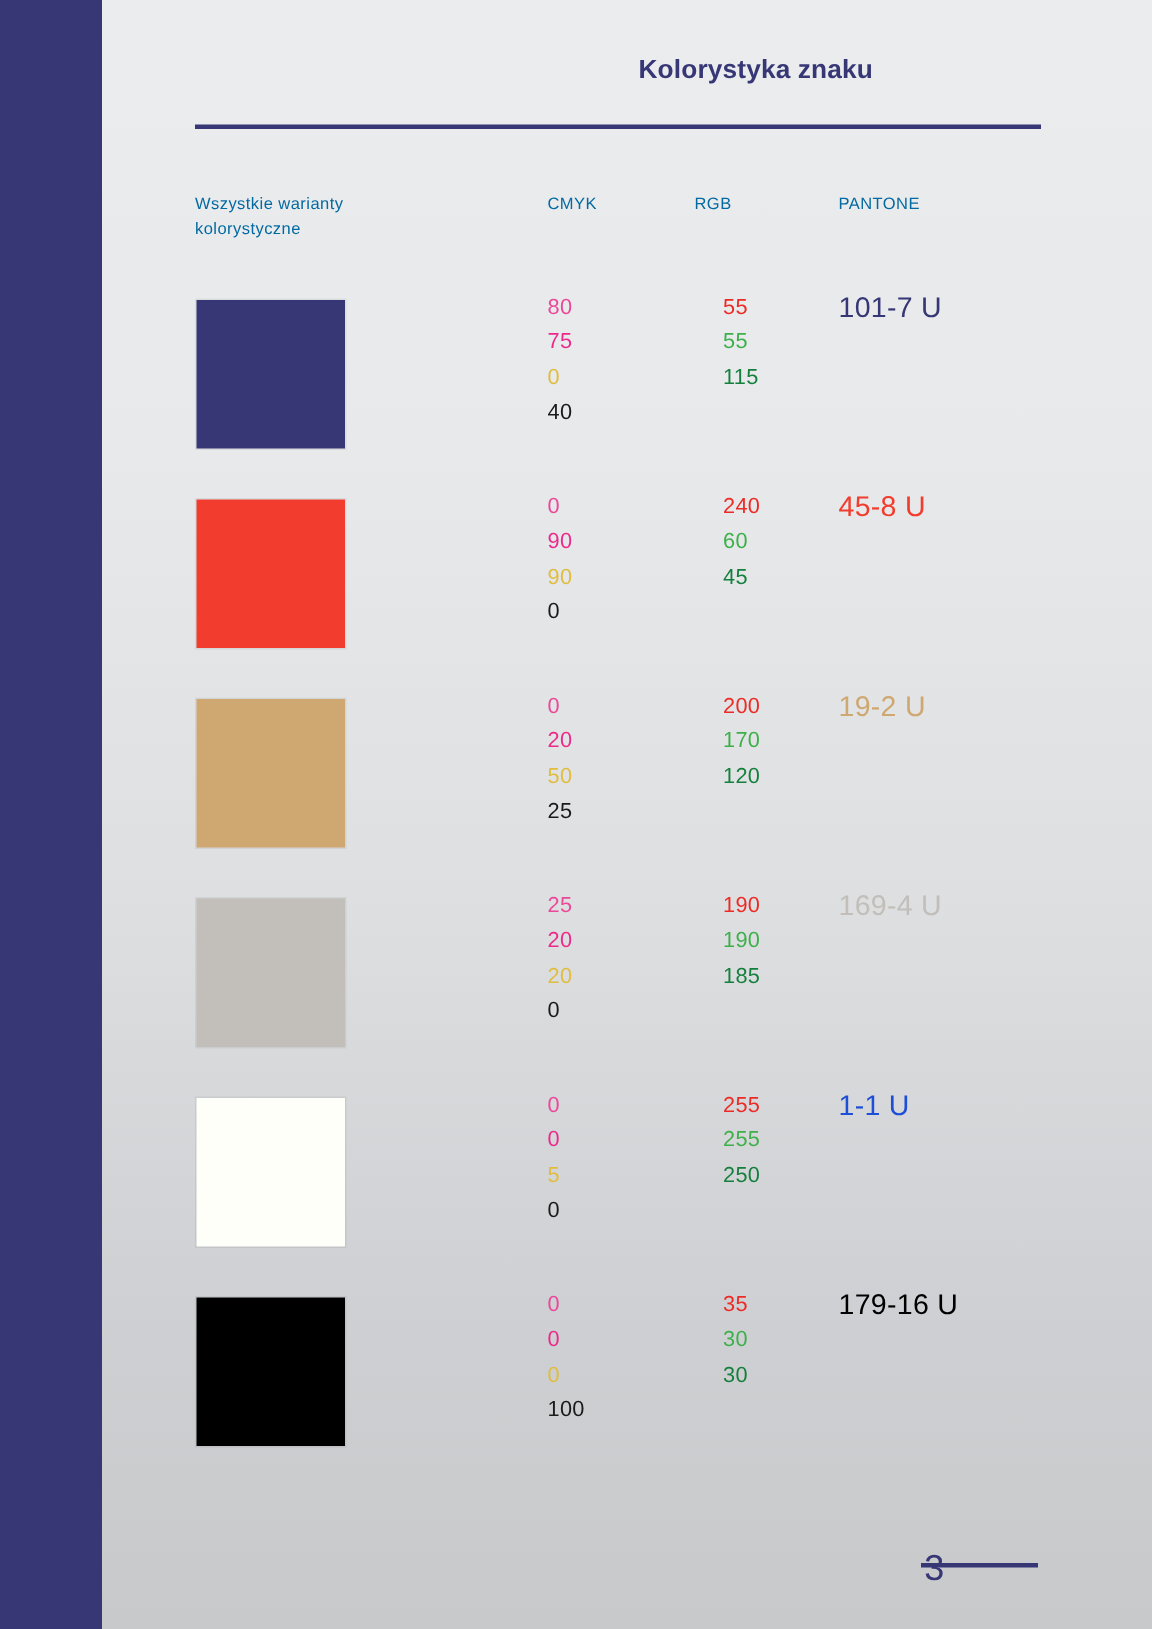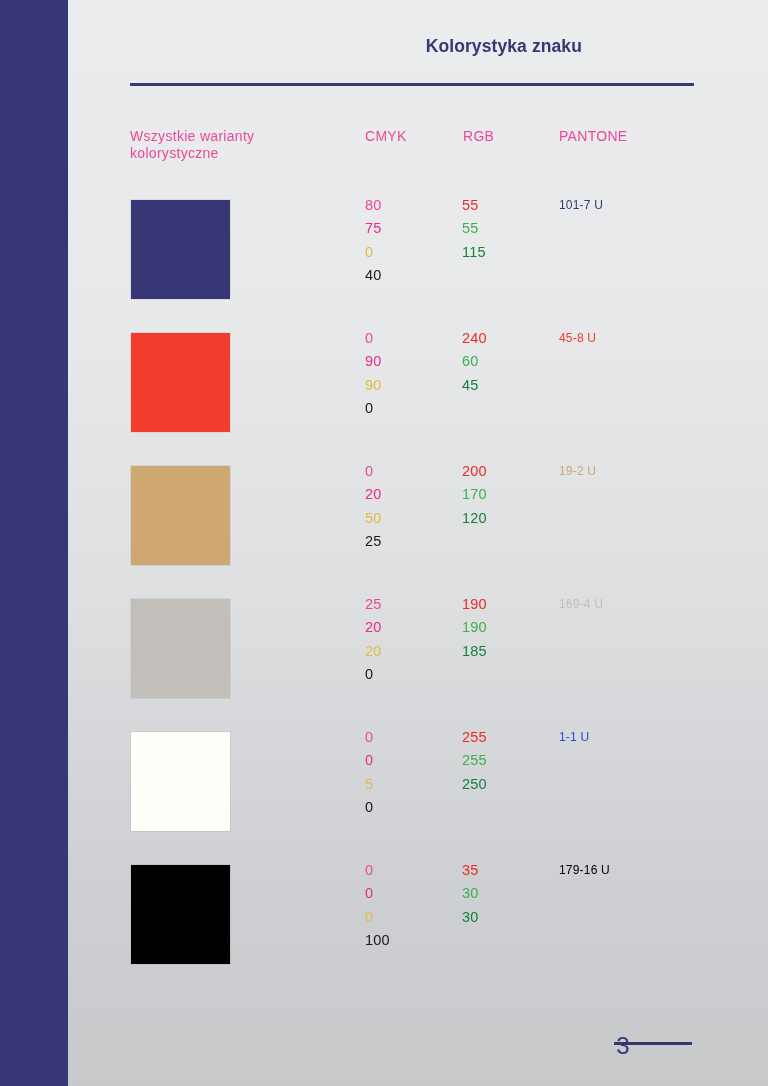--- a/index.html
+++ b/index.html
@@ -40,22 +40,22 @@
     left:62px; top:83px;
     width:564px; height:3px;
     background:#373776;
   }
 
   
   .col-heads { position:absolute; left:0; top:0; width:700px; height:60px; }
   .col-head {
     position:absolute;
     top:128px;
-    font-size:14px;
-    color:#ec4899;
+    font-size:11px;
+    color:#0369a1;
     letter-spacing:0.3px;
     line-height:17px;
     white-space:pre-line;
   }
   .ch-variants { left:62px; width:200px; }
   .ch-cmyk    { left:297px; }
   .ch-rgb     { left:395px; }
   .ch-pantone { left:491px; }
 
   
@@ -71,35 +71,35 @@
     outline:1px solid rgba(0,0,0,0.06);
   }
   .vals {
     position:absolute;
     top:6px;
     font-size:14.5px;
     line-height:23.3px;
     letter-spacing:0.2px;
   }
   .vals-cmyk { left:297px; }
-  .vals-rgb  { left:394px; }
+  .vals-rgb  { left:414px; }
   .vals div { height:23.3px; }
 
   .c-c { color:#ec4899; }
   .c-m { color:#ec2a8c; }
   .c-y { color:#e0bd3f; }
   .c-k { color:#1a1a1a; }
   .c-r { color:#ed2b26; }
   .c-g { color:#3db04a; }
   .c-b { color:#15803d; }
 
   .pantone {
     position:absolute;
     left:491px; top:6px;
-    font-size:12px;
+    font-size:19px;
     line-height:23.3px;
     letter-spacing:0.2px;
     white-space:nowrap;
   }
 
   
   .footer-rule {
     position:absolute;
     left:546px; bottom:41px;
     width:78px; height:3px;

